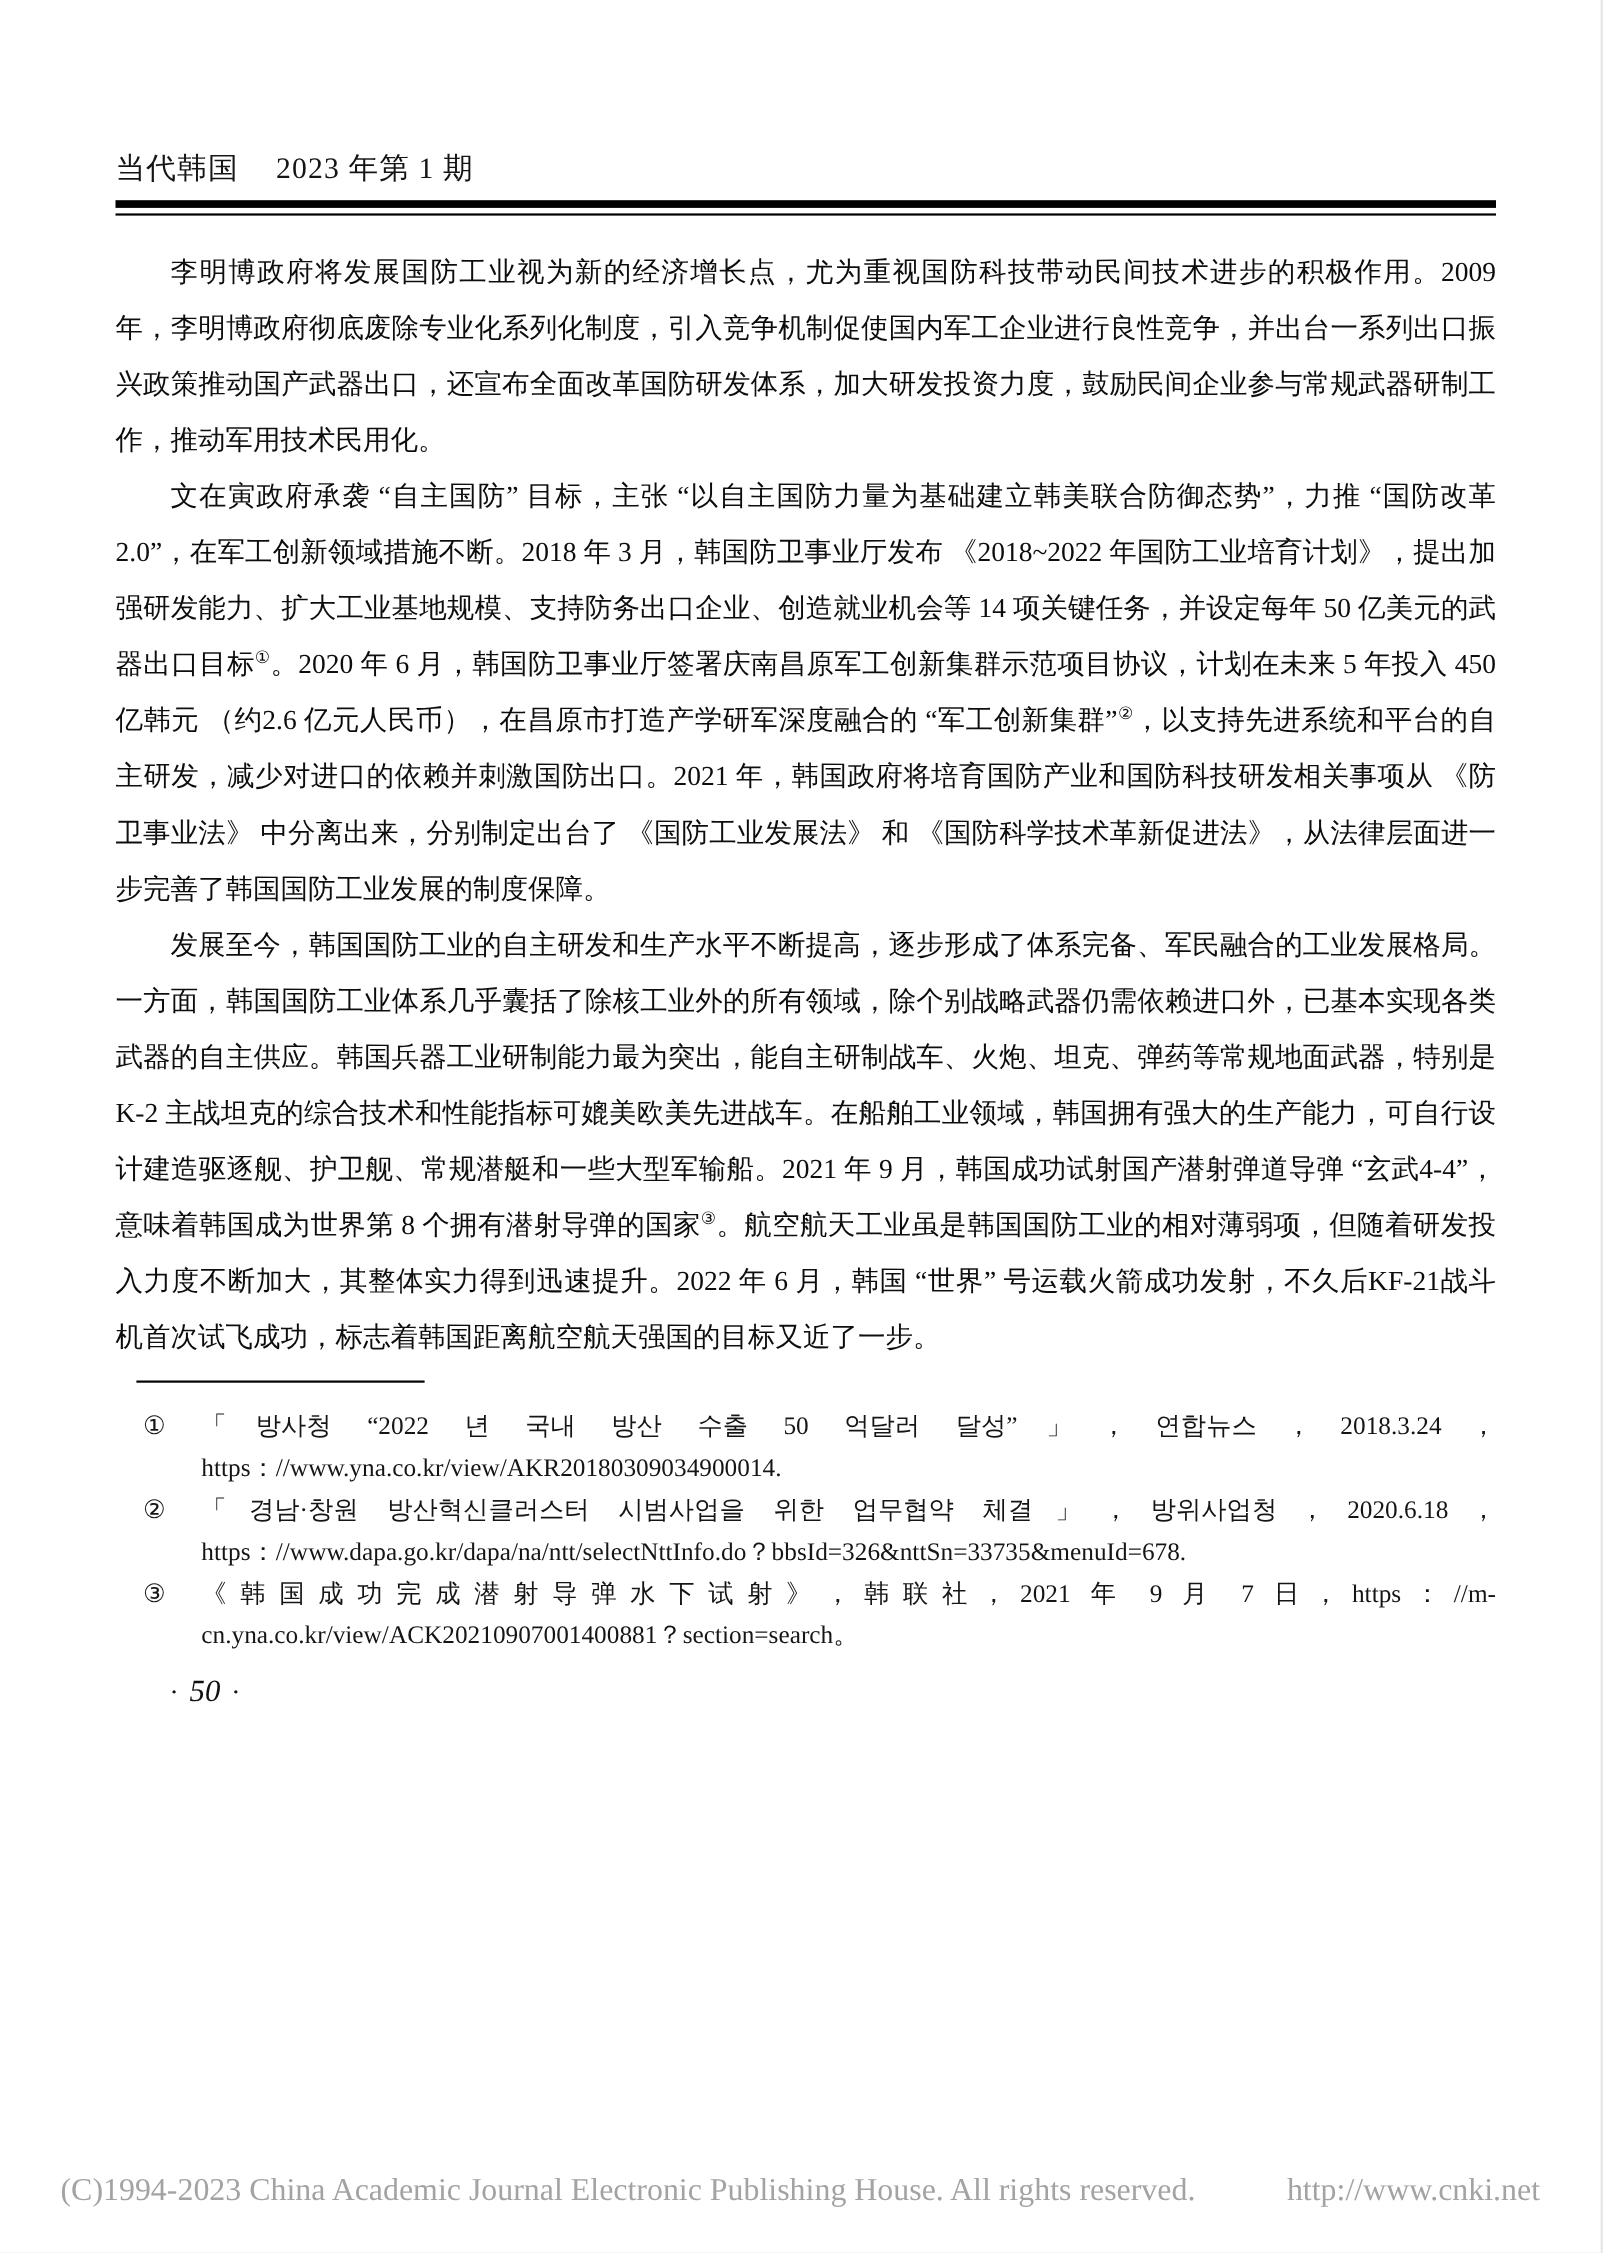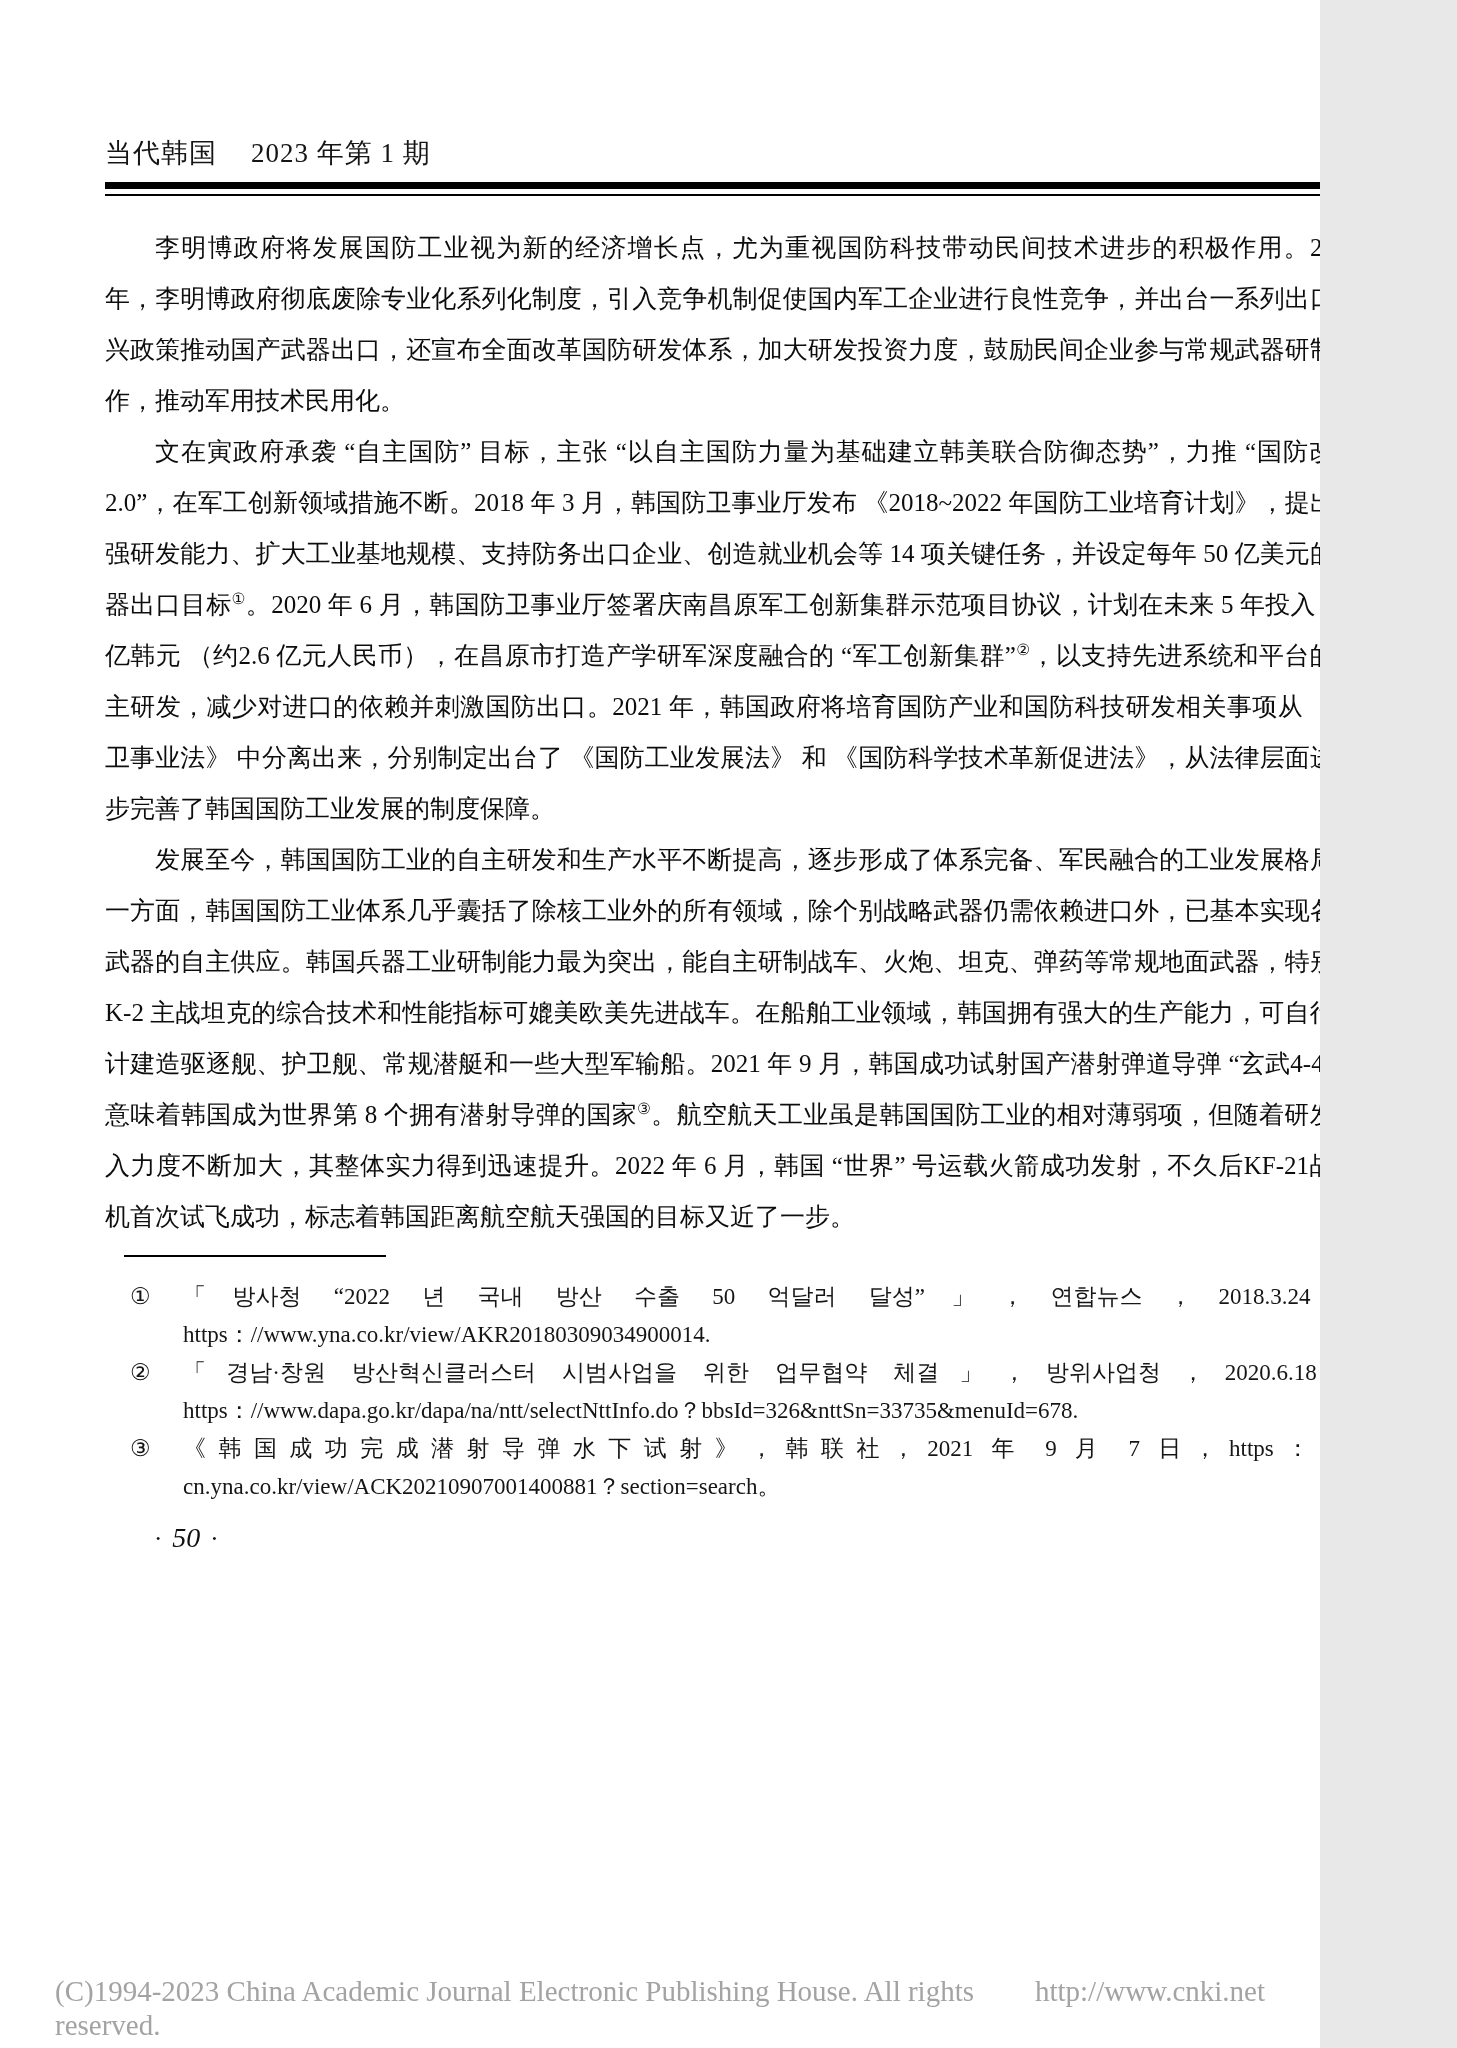--- a/index.html
+++ b/index.html
@@ -1,19 +1,19 @@
 <!DOCTYPE html>
 <html><head>
 <meta charset="utf-8">
 <style>
   * { margin:0; padding:0; box-sizing:border-box; }
   html,body { background:#e8e8e8; }
   .page {
     position:relative;
-    width:1320px; height:2048px;
+    width:1455px; height:2048px;
     background:#ffffff;
     overflow:hidden;
     font-family:"Liberation Serif","DejaVu Serif",serif;
     color:#111111;
   }
   .content {
     position:absolute;
     left:105px; top:0;
     width:1255px;
   }
@@ -70,21 +70,21 @@
   }
   .page-no .num {
     font-style:italic;
     margin:0 10px;
     font-size:28px;
   }
   .cnki-footer {
     position:absolute;
     left:55px; right:55px; top:1974px;
     display:flex;
-    justify-content:center;
+    justify-content:space-between;
     align-items:baseline;
     color:#a3a3a3;
     font-size:29px;
     line-height:34px;
     font-family:"Liberation Serif","DejaVu Serif",serif;
   }
 </style>
 </head>
 <body>
 

